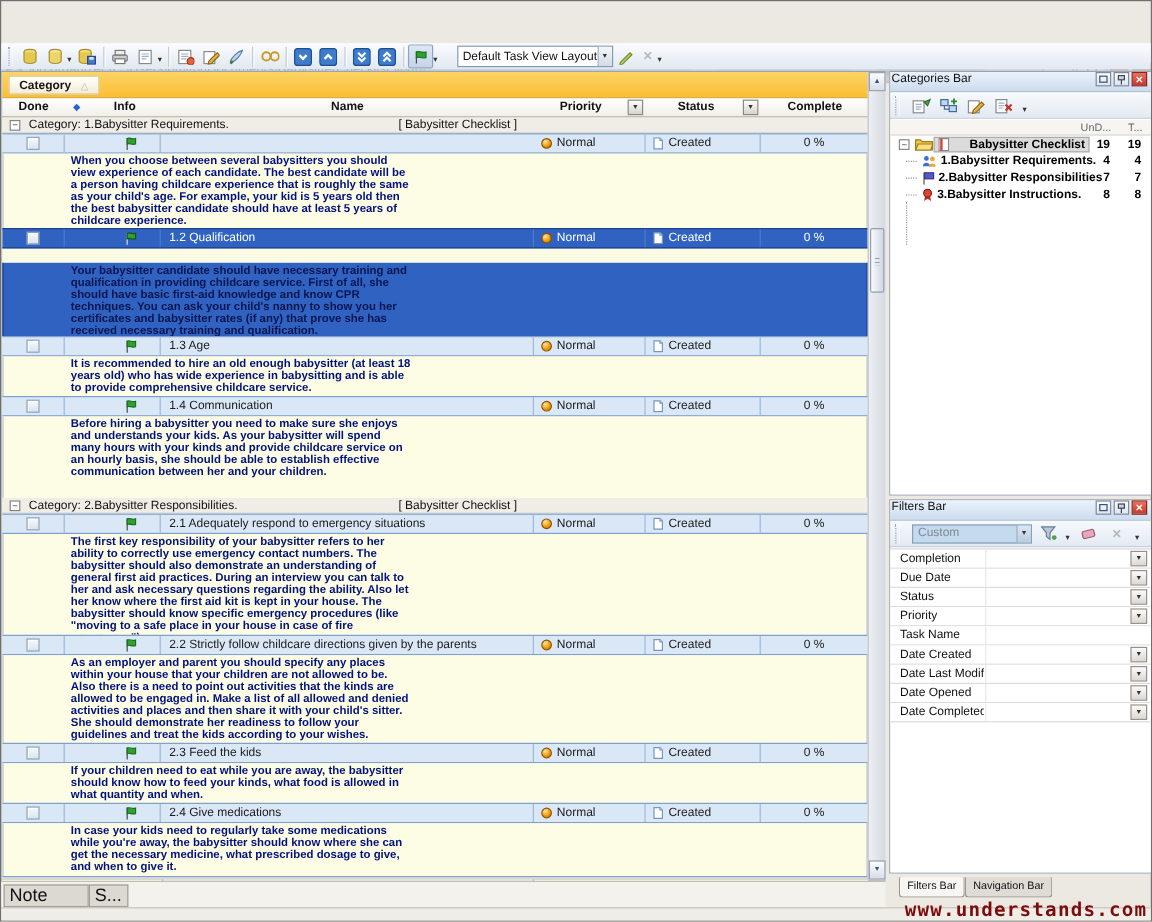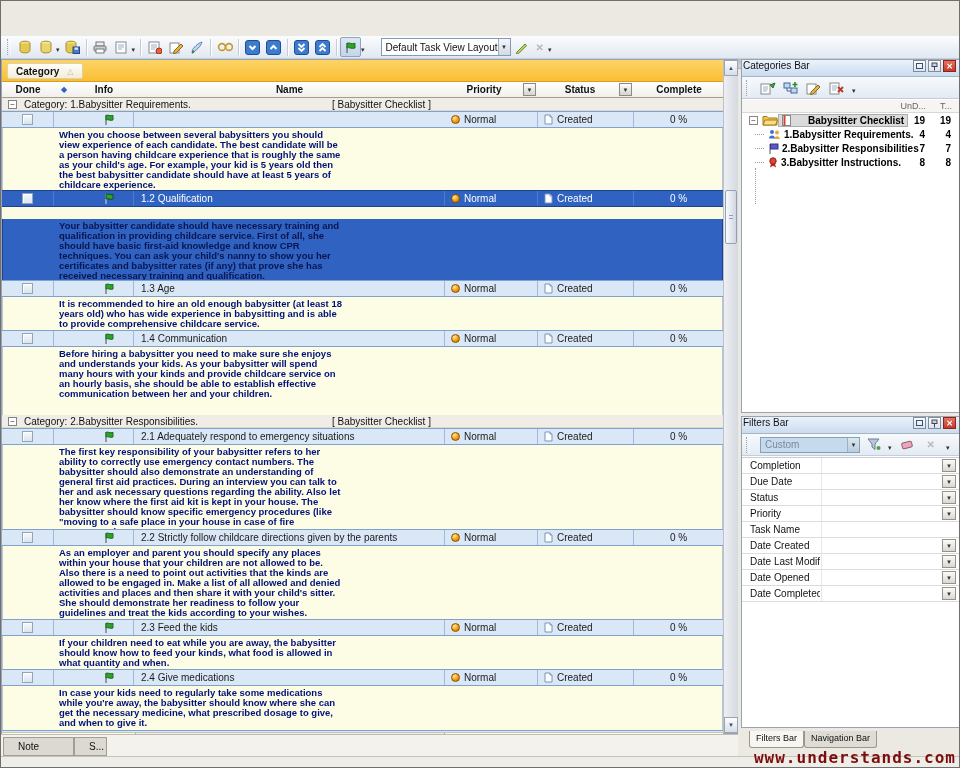--- a/index.html
+++ b/index.html
@@ -162,21 +162,21 @@
 
   .side-tabs { position:absolute; left:0; top:672px; width:220px; height:20px; display:flex; padding-left:8px; }
   .stab { height:17px; font-size:9px; padding:2px 6px 0; border:1px solid #9B978E; border-top:none;
     border-radius:0 0 3px 3px; background:#F7F6F2; color:#111; }
   .stab.inactive { background:#DFDCD5; }
 
   
   .note-bar { position:absolute; left:0; top:733px; width:737px; height:22px; background:#F4F2ED;
     border-top:1px solid #C1BDB4; }
   .ntab { position:absolute; top:2px; height:19px; background:#DCD9D2; border:1px solid #A29E95;
-    font-size:10px; color:#111; display:flex; align-items:center; padding:0 14px; }
+    font-size:15px; color:#111; display:flex; align-items:center; padding:0 4px; }
   .ntab.note { left:2px; width:71px; } .ntab.s { left:73px; width:33px; }
   .statusbar { position:absolute; left:0; top:755px; width:960px; height:13px; background:#EFEDE8;
     border-top:1px solid #C6C2B9; }
   .watermark { position:absolute; right:3px; top:747px; font-family:"DejaVu Sans Mono",monospace;
     font-weight:bold; font-size:16px; letter-spacing:1px; color:#7D0C0C; }
 </style>
 </head>
 <body>
 
 <div class="app">

